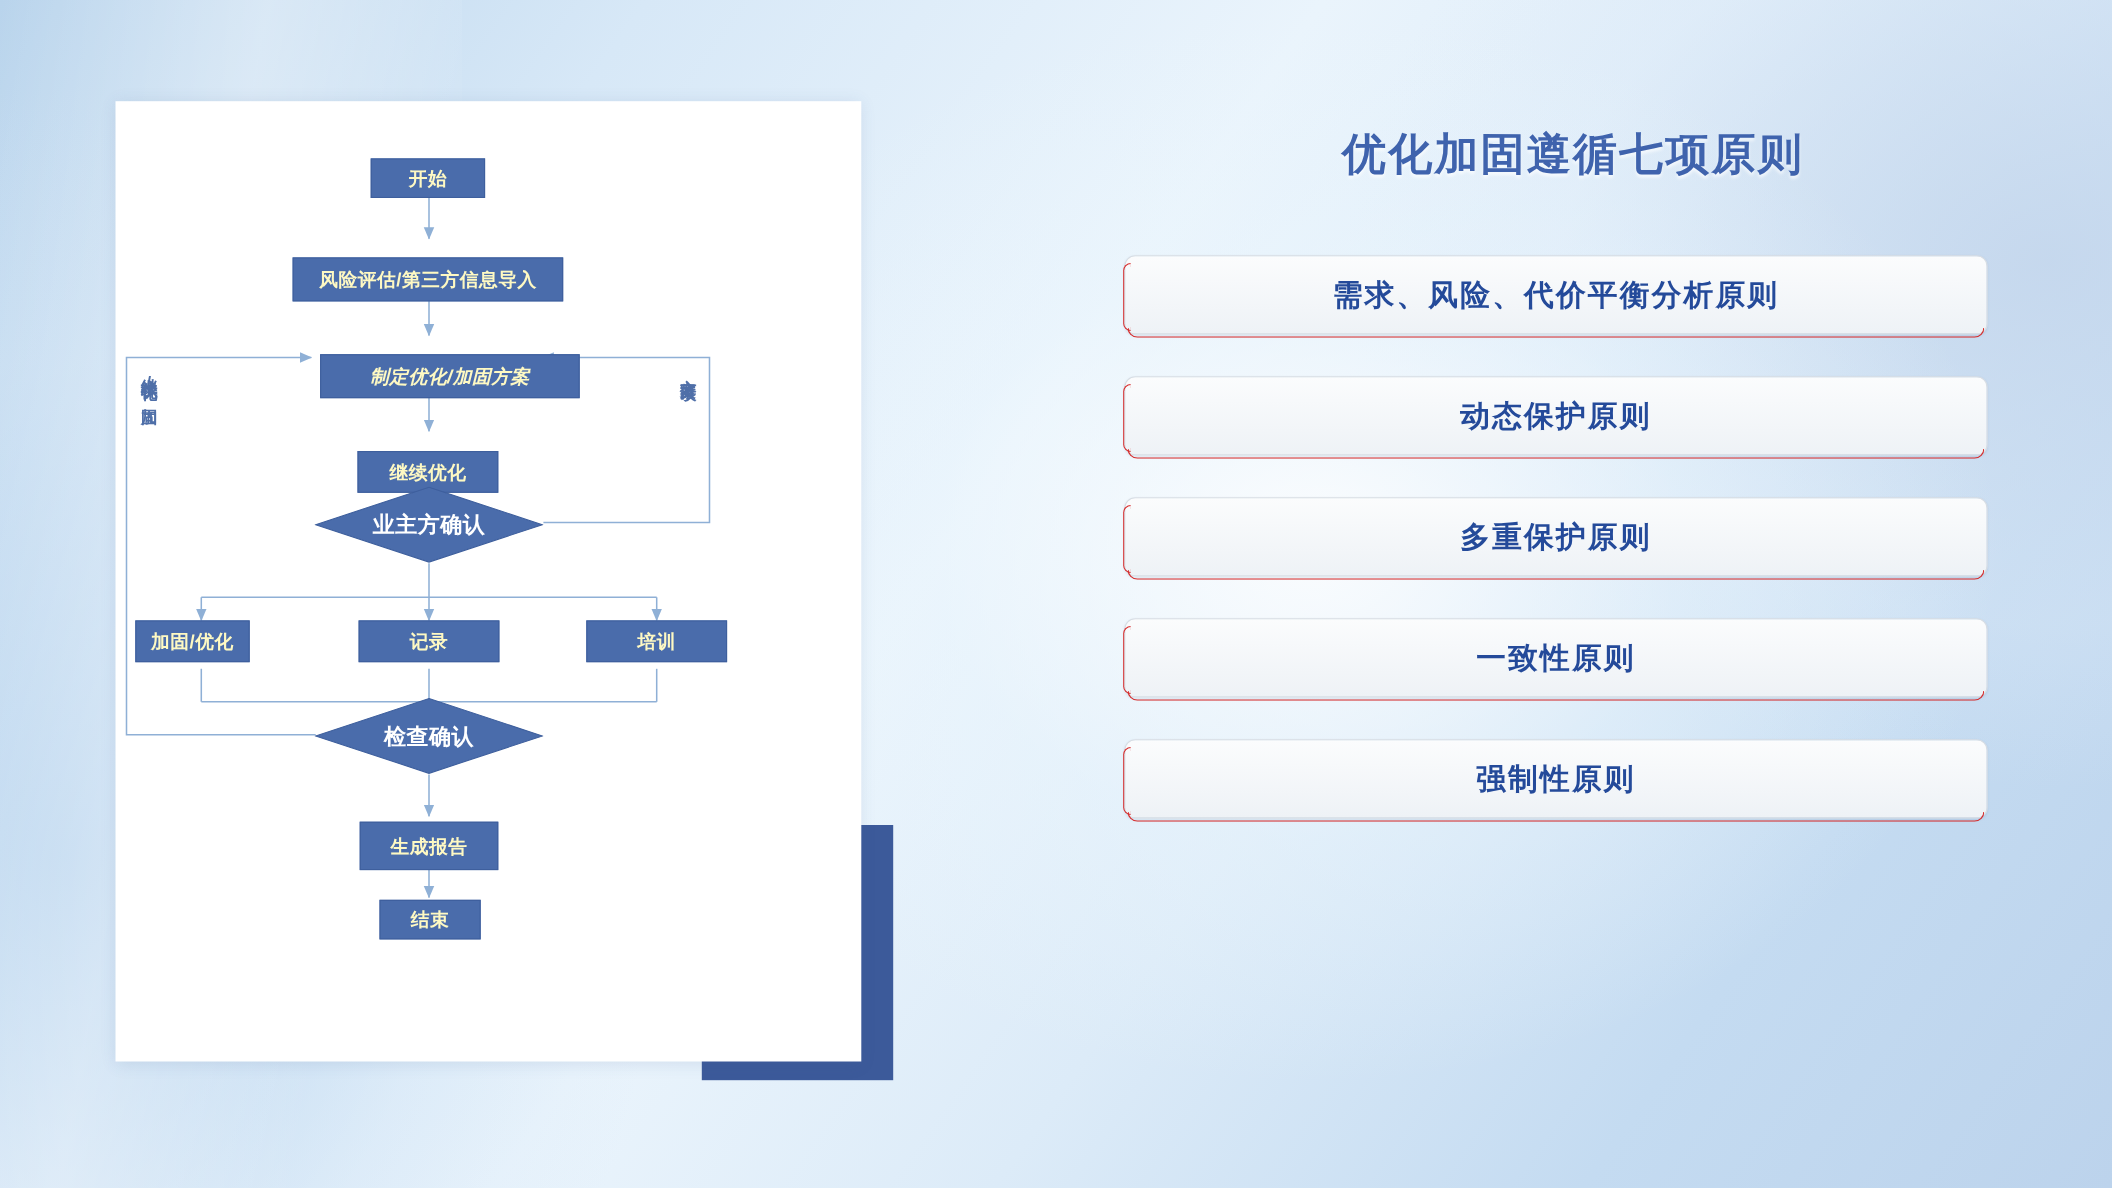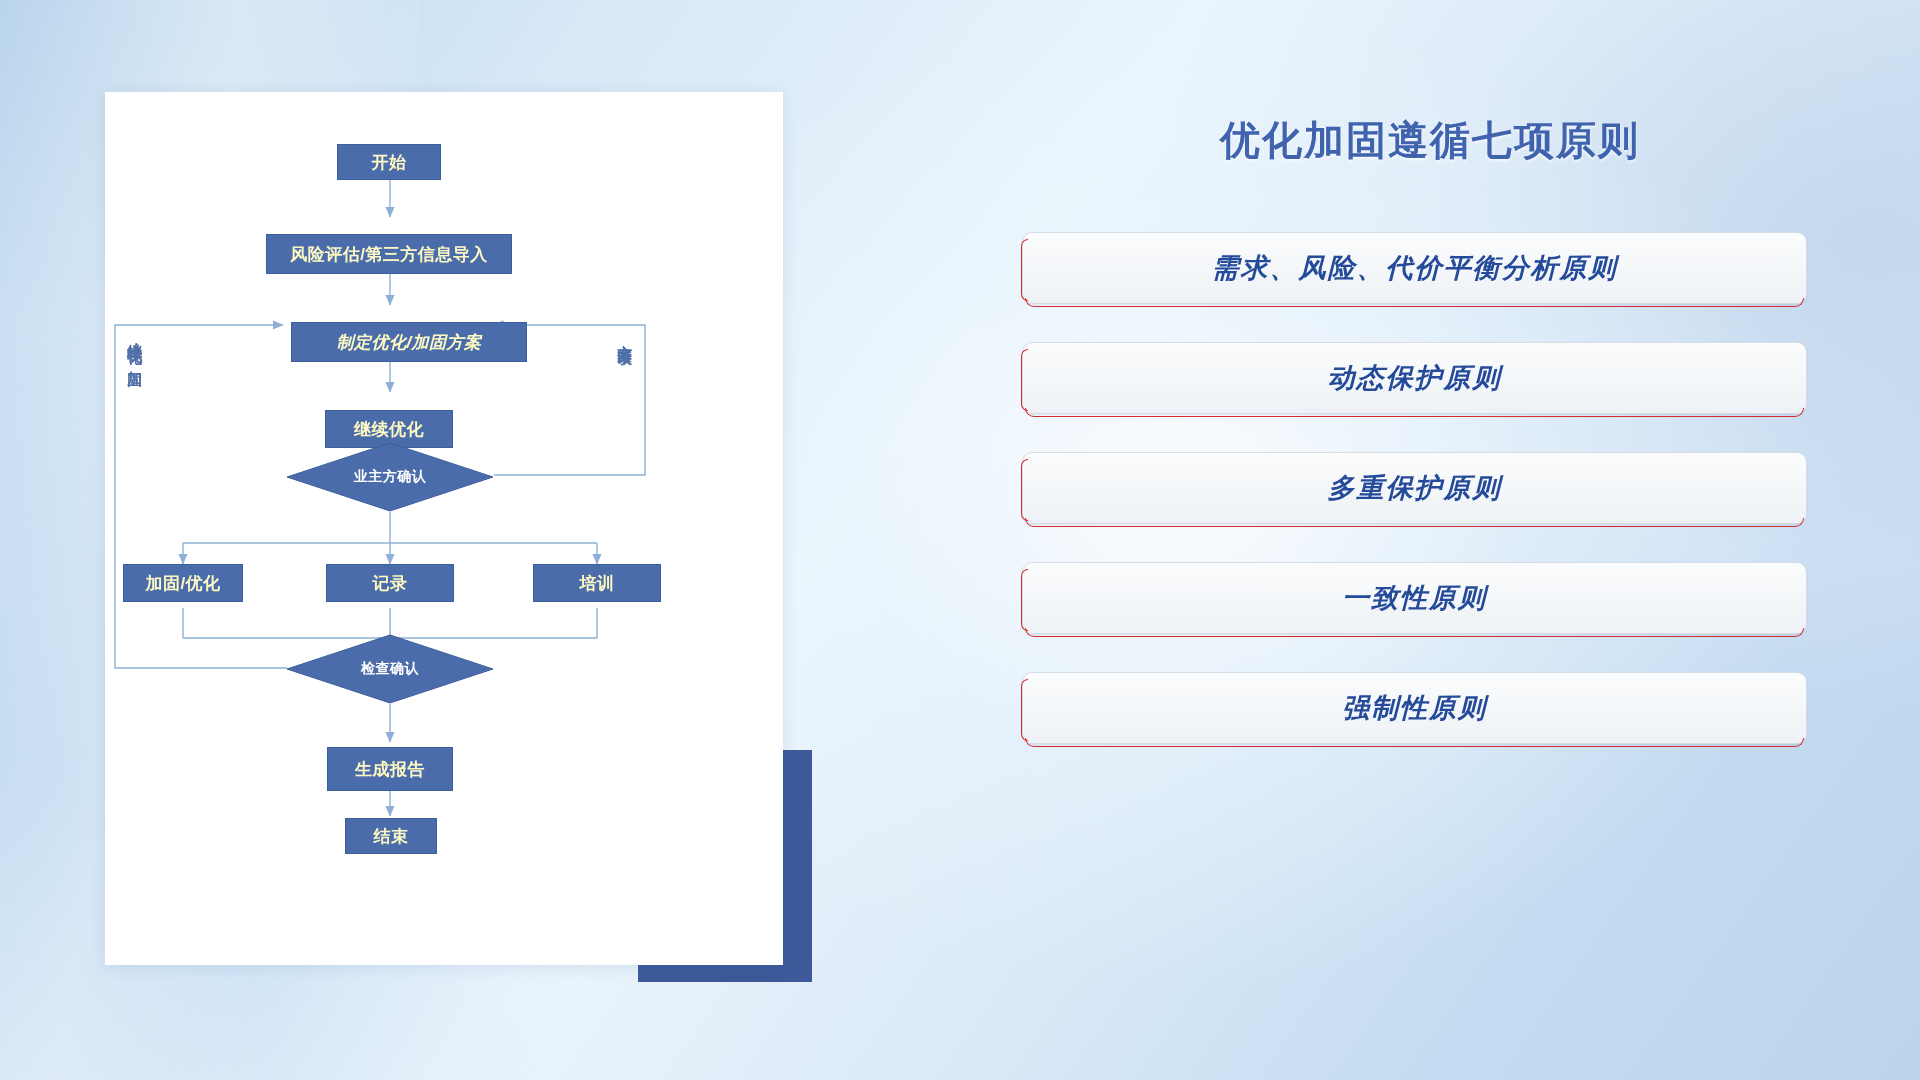--- a/index.html
+++ b/index.html
@@ -76,21 +76,21 @@
     position: absolute;
   }
   .diamond-wrap svg { display: block; }
   .diamond-label {
     position: absolute;
     inset: 0;
     display: flex;
     align-items: center;
     justify-content: center;
     color: #ffffff;
-    font-size: 14px;
+    font-size: 20px;
     font-weight: 700;
     letter-spacing: 0.5px;
     pointer-events: none;
   }
 
   .vlabel {
     position: absolute;
     writing-mode: vertical-rl;
     text-orientation: upright;
     color: #4f6fa8;
@@ -135,21 +135,20 @@
     border: 1px solid #d7dde4;
     border-radius: 10px;
     display: flex;
     align-items: center;
     justify-content: center;
     color: #244a9a;
     font-size: 27px;
     font-weight: 700;
     letter-spacing: 2px;
     box-shadow: 0 1px 2px rgba(40,70,120,0.10);
-    font-style: italic;
   }
   .principle::after {
     content: "";
     position: absolute;
     left: 2px;
     right: 2px;
     bottom: -4px;
     height: 8px;
     border: 1.5px solid #d62b2b;
     border-top: none;
@@ -233,21 +232,21 @@
       <span>继续优化</span>
     </div>
 
     <div class="diamond-wrap" style="left:181px; top:350px; width:208px; height:70px;">
       <svg width="208" height="70" viewBox="0 0 208 70">
         <polygon points="104,1 207,35 104,69 1,35" fill="#4a6cab" stroke="#3e5f9d" stroke-width="1"></polygon>
       </svg>
       <div class="diamond-label">业主方确认</div>
     </div>
 
-    <div class="node" style="left:18px; top:472px; width:120px; height:38px;">
+    <div class="node" style="left:18px; top:472px; width:104px; height:38px;">
       <span>加固/优化</span>
     </div>
 
     <div class="node" style="left:221px; top:472px; width:128px; height:38px;">
       <span>记录</span>
     </div>
 
     <div class="node" style="left:428px; top:472px; width:128px; height:38px;">
       <span>培训</span>
     </div>

